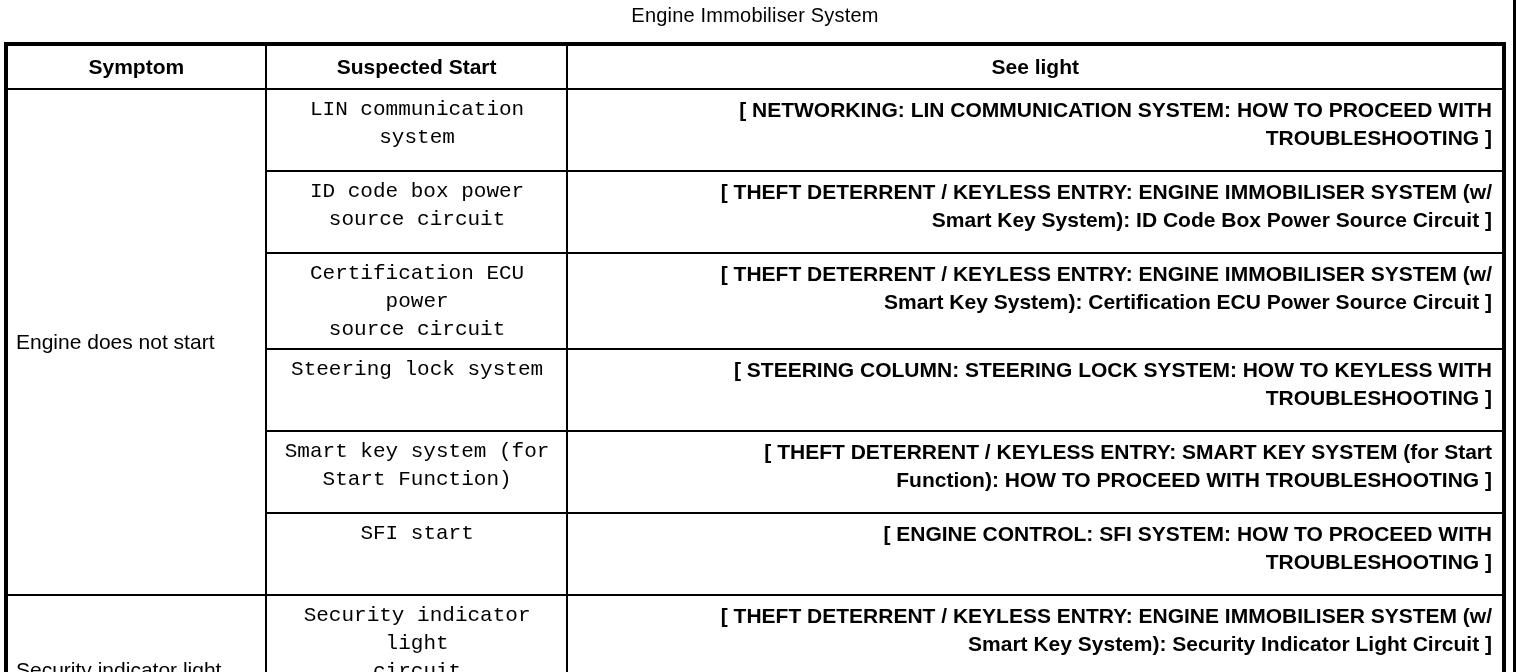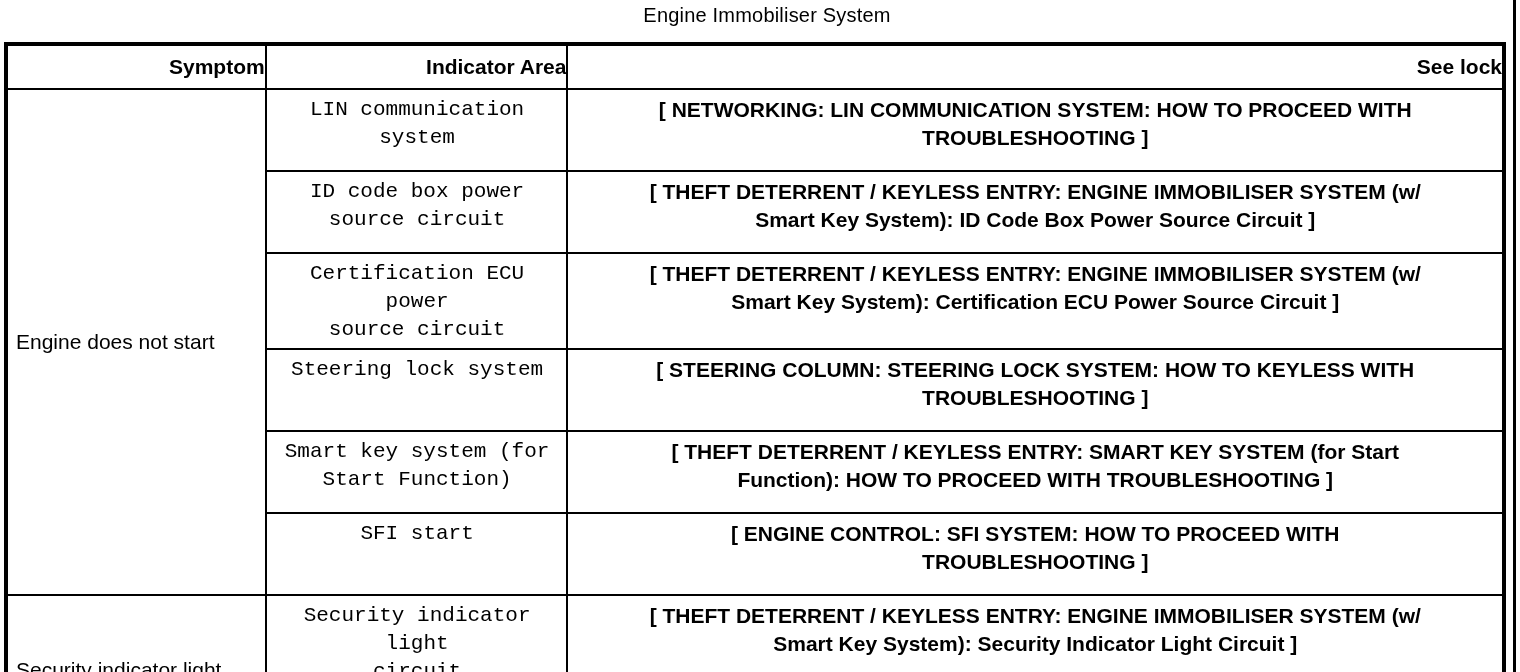--- a/index.html
+++ b/index.html
@@ -12,21 +12,21 @@
     width: 1520px;
     height: 672px;
     background: #ffffff;
     font-family: "Liberation Sans", sans-serif;
     color: #000000;
     overflow: hidden;
   }
   .doc-title {
     position: absolute;
     top: 4px;
-    left: 16px;
+    left: 4px;
     width: 1502px;
     text-align: center;
     font-size: 20px;
     font-weight: normal;
     letter-spacing: 0.2px;
   }
   table.symptom-table {
     position: absolute;
     top: 42px;
     left: 4px;
@@ -40,21 +40,21 @@
   table.symptom-table td {
     border: 2px solid #000000;
   }
   table.symptom-table {
     border: 4px solid #000000;
   }
   th {
     height: 42px;
     font-size: 21px;
     font-weight: bold;
-    text-align: right;
+    text-align: center;
     vertical-align: middle;
     padding: 0;
   }
   td {
     font-size: 21px;
     line-height: 28px;
     white-space: pre-line;
     overflow: hidden;
   }
   td.symptom {
@@ -67,21 +67,21 @@
   td.suspected {
     height: 70px;
     vertical-align: top;
     text-align: center;
     padding: 6px 8px 4px 9px;
     font-weight: normal;
     font-family: Liberation Mono, monospace;
   }
   td.seepage {
     vertical-align: top;
-    text-align: center;
+    text-align: right;
     padding: 6px 10px 4px 10px;
     font-weight: bold;
   }
   .right-edge-line {
     position: absolute;
     top: 0;
     left: 1513px;
     width: 3px;
     height: 672px;
     background: #000000;
@@ -96,22 +96,22 @@
 
   <table class="symptom-table">
     <colgroup>
       <col style="width: 259px">
       <col style="width: 301px">
       <col style="width: 934px">
     </colgroup>
     <thead>
       <tr>
         <th>Symptom</th>
-        <th>Indicator Area</th>
-        <th>See lock</th>
+        <th>Suspected Start</th>
+        <th>See light</th>
       </tr>
     </thead>
     <tbody>
       <tr>
         <td class="symptom" rowspan="6">Engine does not start</td>
         <td class="suspected">LIN communication
 system</td>
         <td class="seepage">[ NETWORKING: LIN COMMUNICATION SYSTEM: HOW TO PROCEED WITH
 TROUBLESHOOTING ]</td>
       </tr>

